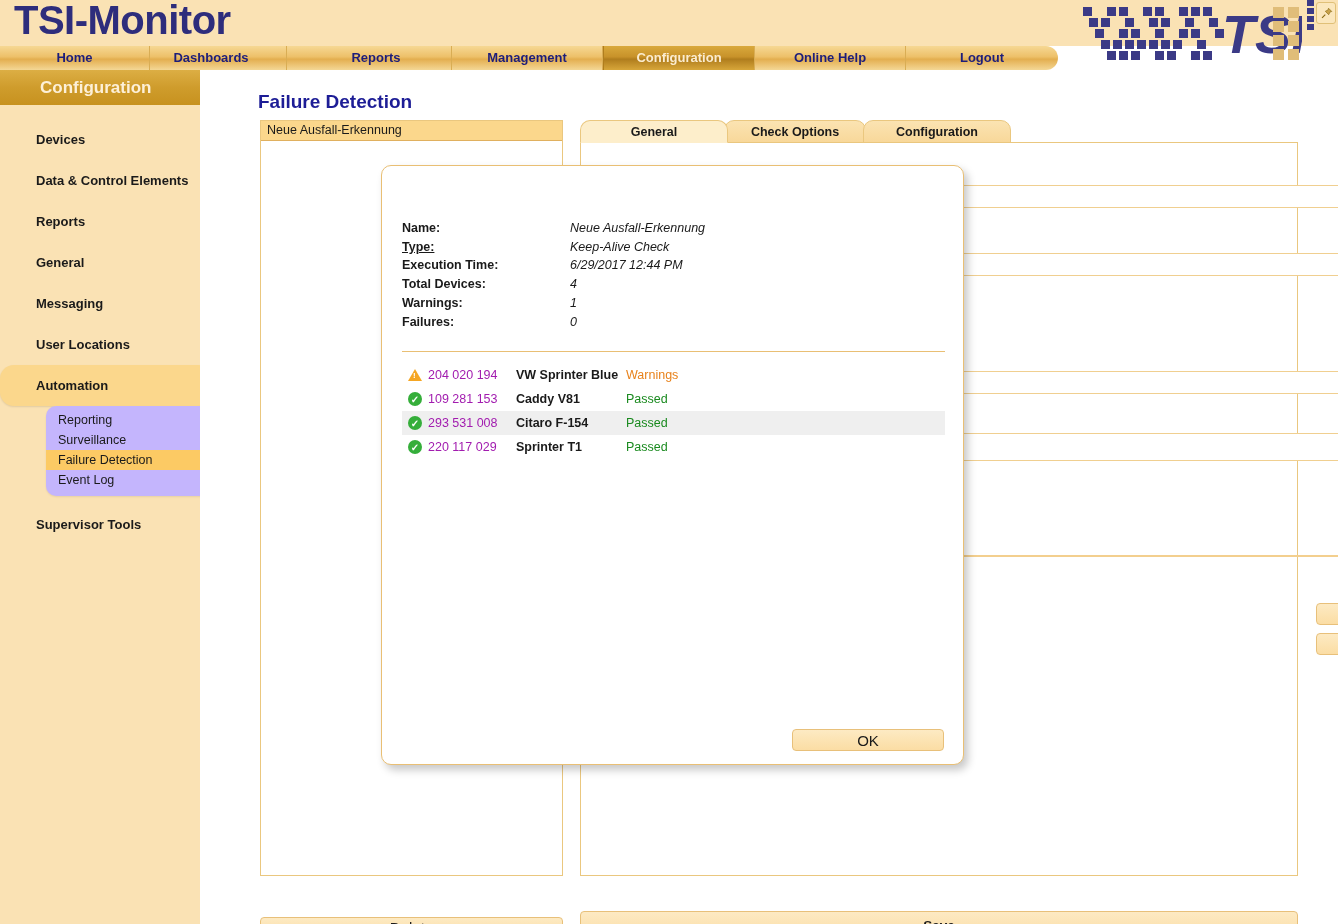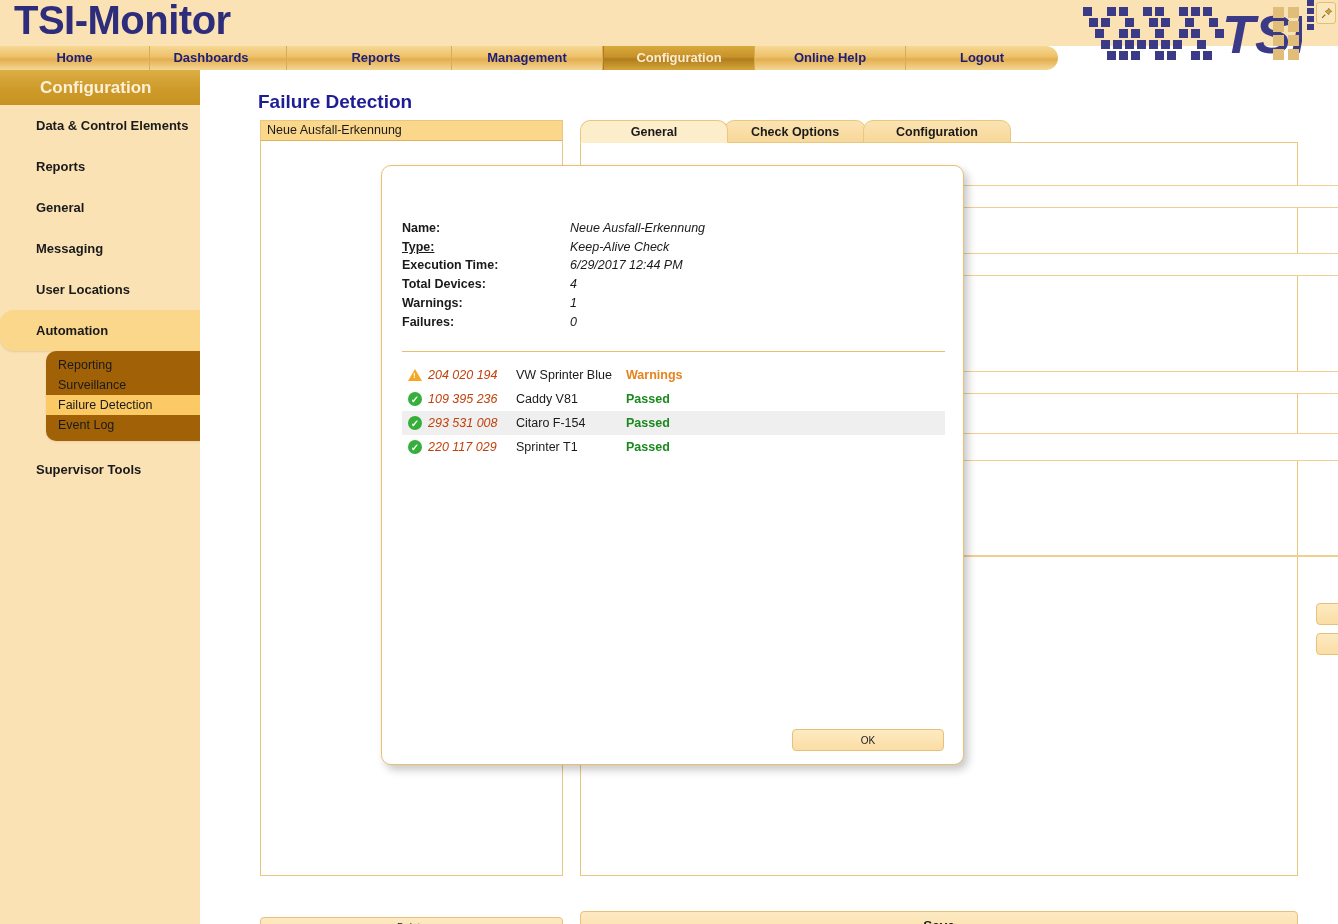--- a/index.html
+++ b/index.html
@@ -64,21 +64,21 @@
   .side-item {
     height:41px; line-height:41px; padding-left:36px;
     font-size:13px; font-weight:bold; color:#1a1a1a; cursor:pointer;
   }
   .side-item.sel {
     background:#fbd78c; border-radius:14px; width:212px;
     box-shadow:0 1px 2px rgba(0,0,0,.10);
   }
   .submenu {
     margin-left:46px; width:166px;
-    background:#a16207; border-radius:10px; padding:4px 0 6px 0;
+    background:#c4b5fd; border-radius:10px; padding:4px 0 6px 0;
     box-shadow:0 1px 2px rgba(0,0,0,.08);
   }
   .sub-item {
     height:20px; line-height:20px; padding-left:12px;
     font-size:12.5px; color:#1a1a1a; cursor:pointer;
   }
   .sub-item.sel { background:#fcca64; }
 
   
   .main { position:absolute; left:200px; top:70px; width:1138px; height:854px; background:#fff; }
@@ -93,21 +93,21 @@
     border:1px solid #eac77f; background:#fff;
   }
   .list-row {
     height:20px; line-height:19px; padding-left:6px;
     font-size:12.5px; color:#1a1a1a; cursor:pointer;
   }
   .list-row.sel { background:#fbd78c; border-bottom:1px solid #e0b05f; }
   .btn {
     border:1px solid #e8c07a; border-radius:4px;
     background: linear-gradient(to bottom,#fdeac3 0%,#fbdda4 100%);
-    font-size:10px; color:#1a1a1a; text-align:center; cursor:pointer;
+    font-size:15px; color:#1a1a1a; text-align:center; cursor:pointer;
   }
   .btn-createnew { position:absolute; left:60px; top:817px; width:303px; height:21px; line-height:20px; }
   .btn-delete    { position:absolute; left:60px; top:847px; width:303px; height:21px; line-height:20px; }
 
   
   .tabs { position:absolute; left:380px; top:50px; width:718px; height:23px; }
   .tab {
     position:absolute; top:0; height:23px; line-height:22px;
     text-align:center; font-size:12.5px; font-weight:bold; color:#1a1a1a;
     background: linear-gradient(to bottom,#fbe3b2 0%,#f8d89a 100%);
@@ -166,23 +166,23 @@
     border-bottom:12px solid #f5a623; position:relative;
   }
   .ico-warn::after{
     content:"!"; position:absolute; left:-2px; top:2px; font-size:8px; font-weight:bold; color:#fff;
   }
   .ico-ok {
     width:14px;height:14px;border-radius:50%;background:#35ae3a;
     display:flex;align-items:center;justify-content:center;
     color:#fff;font-size:10px;font-weight:bold;
   }
-  .res-id { width:88px; color:#c2410c;font-style:italic; }
-  .res-name { width:110px; font-weight:normal; color:#1a1a1a; }
-  .res-status { width:60px; font-weight:bold; }
+  .res-id { width:88px; color:#a21caf; }
+  .res-name { width:110px; font-weight:bold; color:#1a1a1a; }
+  .res-status { width:60px; font-weight:normal; }
   .res-status.pass { color:#1a8a1f; }
   .res-status.warn { color:#e8821b; }
   .res-msg { font-style:italic; font-size:11.5px; color:#333; }
   .btn-ok {
     position:absolute; left:410px; top:563px; width:152px; height:22px; line-height:21px;
   }
 </style>
 </head>
 <body>
 
@@ -266,20 +266,21 @@
     <div class="nav-item" style="left:301px;width:151px;"><span>Reports</span></div>
     <div class="nav-item" style="left:452px;width:151px;"><span>Management</span></div>
     <div class="nav-item active" style="left:603px;width:152px;"><span>Configuration</span></div>
     <div class="nav-item" style="left:755px;width:151px;"><span>Online Help</span></div>
     <div class="nav-item last" style="left:906px;width:152px;"><span>Logout</span></div>
   </div>
 
   <div class="sidebar">
     <div class="sidebar-title">Configuration</div>
 
+    <div class="side-item" style="margin-top:14px;"><span>Devices</span></div>
     <div class="side-item"><span>Data &amp; Control Elements</span></div>
     <div class="side-item"><span>Reports</span></div>
     <div class="side-item"><span>General</span></div>
     <div class="side-item"><span>Messaging</span></div>
     <div class="side-item"><span>User Locations</span></div>
 
     <div class="side-item sel"><span>Automation</span></div>
 
     <div class="submenu">
       <div class="sub-item"><span>Reporting</span></div>
@@ -355,21 +356,21 @@
         </span>
       <span class="res-id">204 020 194</span>
       <span class="res-name">VW Sprinter Blue</span>
       <span class="res-status warn">Warnings</span>
     </div>
 
     <div class="res-row" style="top:221px;">
       <span class="ico-wrap">
           <span class="ico-ok">✓</span>
         </span>
-      <span class="res-id">109 395 236</span>
+      <span class="res-id">109 281 153</span>
       <span class="res-name">Caddy V81</span>
       <span class="res-status pass">Passed</span>
       <span class="res-msg"></span>
     </div>
 
     <div class="res-row alt" style="top:245px;">
       <span class="ico-wrap">
           <span class="ico-ok">✓</span>
         </span>
       <span class="res-id">293 531 008</span>

